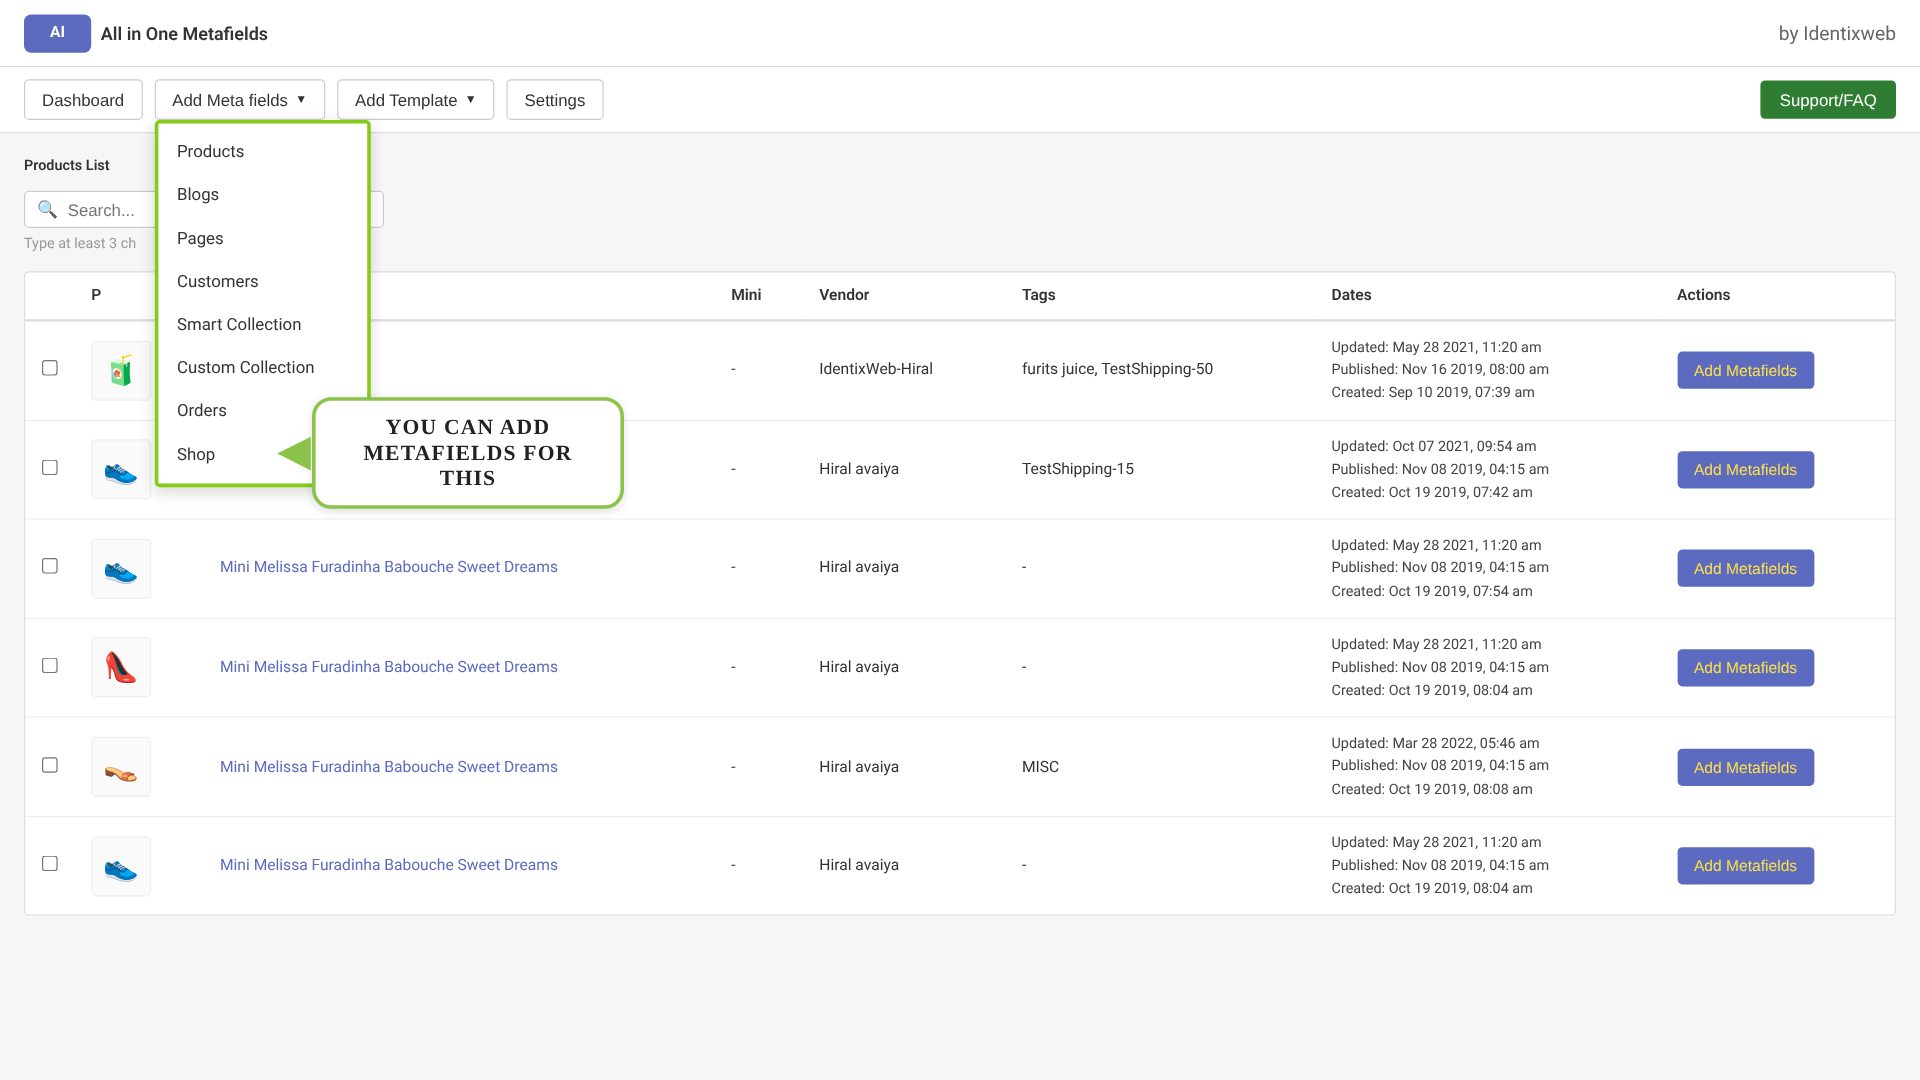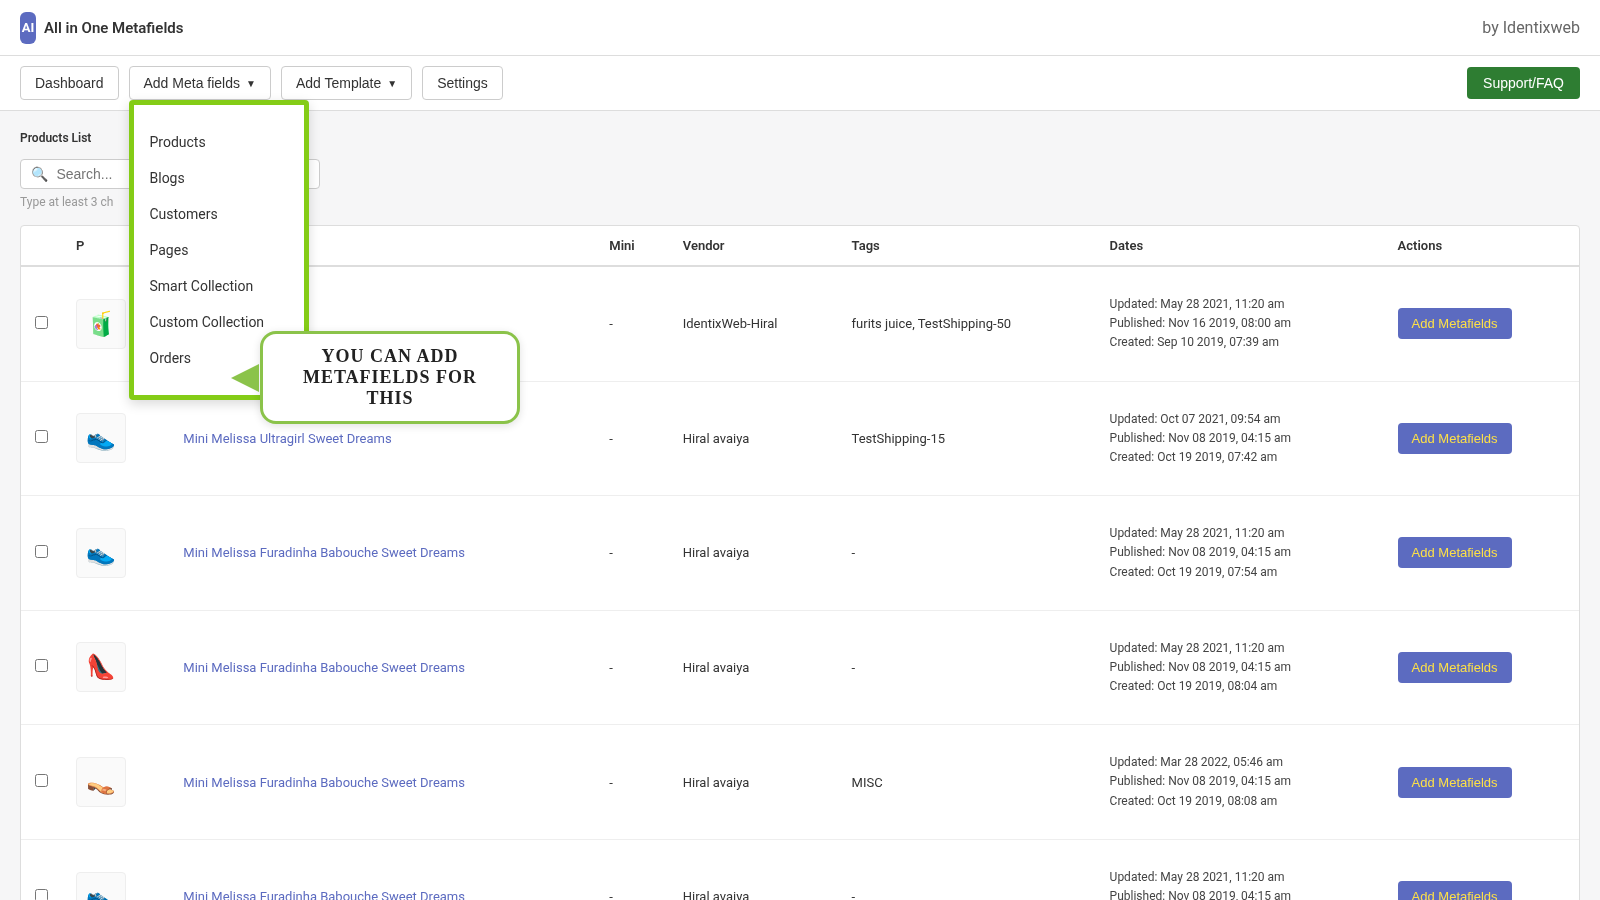--- a/index.html
+++ b/index.html
@@ -17,21 +17,21 @@
     .app-logo {
       display: flex;
       align-items: center;
       gap: 8px;
       font-weight: 600;
       font-size: 15px;
       color: #333;
       margin-right: auto;
     }
     .app-logo-icon {
-      width: 16px;
+      width: 56px;
       height: 32px;
       background: #5c6bc0;
       border-radius: 6px;
       display: flex;
       align-items: center;
       justify-content: center;
       color: white;
       font-weight: bold;
       font-size: 13px;
     }
@@ -79,26 +79,26 @@
 
     
     .dropdown-container {
       position: relative;
     }
     .dropdown-menu {
       position: absolute;
       top: 100%;
       left: 0;
       background: white;
-      border: 5px solid #84cc16;
+      border: 3px solid #84cc16;
       border-radius: 4px;
       box-shadow: 0 4px 12px rgba(0,0,0,0.15);
       z-index: 100;
       min-width: 180px;
-      padding: 19px 0;
+      padding: 6px 0;
     }
     .dropdown-item {
       padding: 10px 16px;
       cursor: pointer;
       color: #333;
       font-size: 14px;
     }
 
     
     .main-content {
@@ -154,21 +154,21 @@
       text-align: left;
       font-size: 13px;
       font-weight: 600;
       color: #333;
     }
     tbody tr {
       border-bottom: 1px solid #eee;
     }
     tbody tr:last-child { border-bottom: none; }
     tbody td {
-      padding: 28px 14px;
+      padding: 12px 14px;
       vertical-align: middle;
       font-size: 13px;
     }
     .product-img {
       width: 50px;
       height: 50px;
       object-fit: contain;
       border-radius: 4px;
       border: 1px solid #eee;
       background: #fafafa;
@@ -252,25 +252,26 @@
   </button>
 
   <div class="dropdown-container">
     <button class="nav-btn">
       <span>Add Meta fields</span>
       <span class="chevron">▼</span>
     </button>
     <div class="dropdown-menu">
       <div class="dropdown-item">Products</div>
       <div class="dropdown-item">Blogs</div>
+      <div class="dropdown-item">Pages</div>
       <div class="dropdown-item">Customers</div>
-      <div class="dropdown-item">Pages</div>
       <div class="dropdown-item">Smart Collection</div>
       <div class="dropdown-item">Custom Collection</div>
       <div class="dropdown-item">Orders</div>
+      <div class="dropdown-item">Shop</div>
     </div>
   </div>
 
   <button class="nav-btn">
     <span>Add Template</span>
     <span class="chevron">▼</span>
   </button>
 
   <button class="nav-btn">
     <span>Settings</span>

